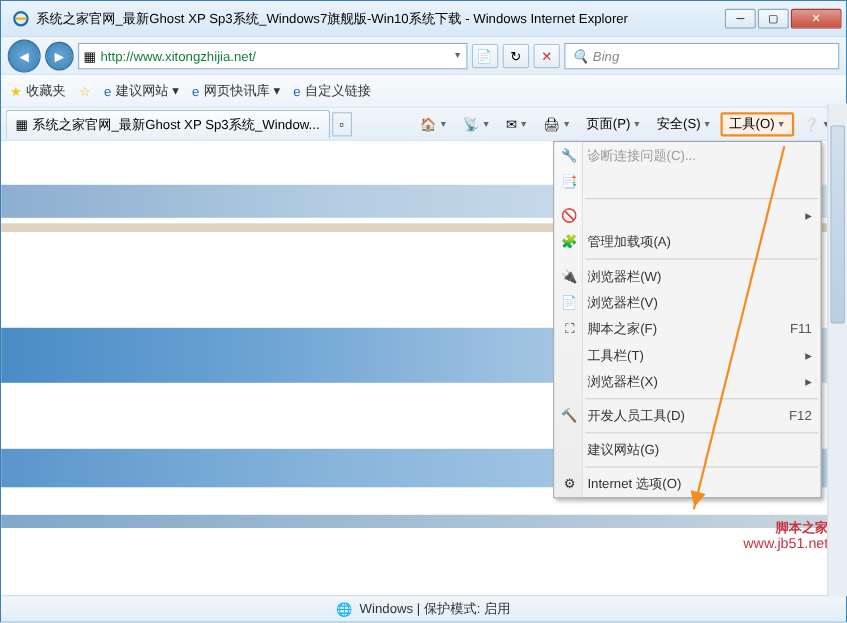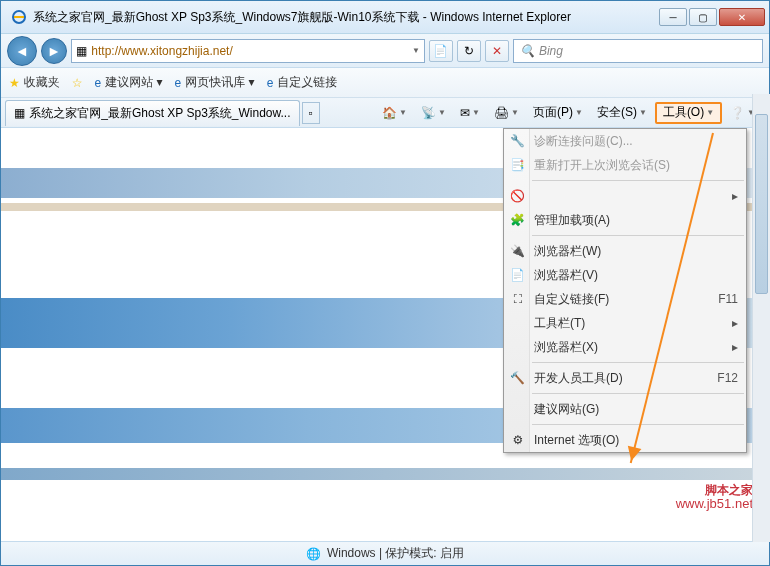--- a/index.html
+++ b/index.html
@@ -7,21 +7,21 @@
 .window{width:770px;height:566px;border:1px solid #3c7fb1;background:#fff;display:flex;flex-direction:column}
 .titlebar{height:30px;background:linear-gradient(#eaf3fb,#d7e8f7);display:flex;align-items:center;padding:16px 4px;border-bottom:1px solid #b8d6e8}
 .ie-icon{width:16px;height:16px;margin:0 6px;color:#1e6bb8}
 .title-text{flex:1;color:#000}
 .win-btns{display:flex;gap:2px}
 .win-btn{width:28px;height:18px;border:1px solid #8aa8c0;border-radius:2px;background:linear-gradient(#f5fafd,#dbe9f4);display:flex;align-items:center;justify-content:center;font-size:10px}
 .win-close{width:46px;background:linear-gradient(#e29a8f,#c8503f);color:#fff;border-color:#a53a2b}
 .addrbar{height:34px;background:linear-gradient(#f0f6fb,#e2eef8);display:flex;align-items:center;padding:4px 6px;gap:4px;border-bottom:1px solid #c5dbed}
 .nav-btn{width:30px;height:30px;border-radius:50%;background:radial-gradient(#6aa8d8,#3c7fb1);border:1px solid #2d6a9e;display:flex;align-items:center;justify-content:center;color:#fff;font-size:14px}
 .addr-input{flex:1;height:24px;border:1px solid #8daece;background:#fff;display:flex;align-items:center;padding:0 4px;gap:4px}
-.addr-url{flex:1;color:#a16207}
+.addr-url{flex:1;color:#15803d}
 .sm-btn{width:24px;height:22px;border:1px solid #a8c3d9;background:linear-gradient(#f8fbfd,#e4eef6);display:flex;align-items:center;justify-content:center;border-radius:2px}
 .search-box{width:250px;height:24px;border:1px solid #8daece;background:#fff;display:flex;align-items:center;padding:0 6px;color:#888;font-style:italic;gap:4px}
 .favbar{height:30px;background:linear-gradient(#f8fbfd,#ecf3f9);display:flex;align-items:center;padding:0 8px;gap:12px;border-bottom:1px solid #d0e0ed}
 .fav-item{display:flex;align-items:center;gap:4px;color:#333}
 .star{color:#f5c518}
 .tabbar{height:30px;background:linear-gradient(#f0f6fb,#e4eef6);display:flex;align-items:center;padding:0 4px;border-bottom:1px solid #c5dbed}
 .tab{height:26px;background:linear-gradient(#fdfdfd,#e8f0f7);border:1px solid #a8c3d9;border-bottom:none;border-radius:3px 3px 0 0;display:flex;align-items:center;padding:0 8px;gap:4px;max-width:310px}
 .tab-title{white-space:nowrap;overflow:hidden;text-overflow:ellipsis}
 .cmdbar{flex:1;display:flex;align-items:center;justify-content:flex-end;gap:2px;padding-right:4px}
 .cmd-btn{height:22px;padding:0 6px;display:flex;align-items:center;gap:2px;border-radius:2px}
@@ -41,21 +41,21 @@
 .menu-item .mico{position:absolute;left:6px;width:16px;text-align:center}
 .menu-item .short{margin-left:auto;color:#555}
 .menu-sep{height:1px;background:#d0d0d0;margin:3px 2px 3px 28px}
 .menu-icol{position:absolute;left:0;top:0;bottom:0;width:26px;background:linear-gradient(#f8f8f8,#ececec);border-right:1px solid #e0e0e0}
 .menu-items{position:relative}
 .arrow-line{position:absolute;top:5px;right:55px;width:2px;height:340px;background:#f68a1e;transform:rotate(14deg);transform-origin:top;pointer-events:none;z-index:5}
 .arrow-head{position:absolute;bottom:-5px;left:-6px;width:0;height:0;border:7px solid transparent;border-top:14px solid #f68a1e}
 .statusbar{height:24px;background:linear-gradient(#f0f6fb,#e2eef8);border-top:1px solid #c5dbed;display:flex;align-items:center;justify-content:center;gap:6px;color:#333}
 .scrollbar{position:absolute;top:94px;right:0;width:18px;bottom:24px;background:#e9eef3;border-left:1px solid #d0dce6}
 .scroll-thumb{position:absolute;top:20px;left:2px;right:2px;height:180px;background:linear-gradient(#d2e0ec,#b8cfe2);border:1px solid #9cb8d0;border-radius:2px}
-.watermark{position:absolute;right:16px;bottom:30px;color:#c8353f;font-size:24px;font-weight:bold;font-family:"KaiTi",serif;text-align:right;line-height:1.1}
+.watermark{position:absolute;right:16px;bottom:40px;color:#c8353f;font-size:24px;font-weight:bold;font-family:"KaiTi",serif;text-align:right;line-height:1.1}
 .watermark .url{font-size:13px;color:#c8353f;font-family:sans-serif;font-weight:normal}
 </style>
 </head>
 <body>
 
 <div class="window">
   <div class="titlebar">
     <span class="ie-icon">
       <svg width="16" height="16" viewBox="0 0 16 16">
           <circle cx="8" cy="8" r="6" fill="none" stroke="#1e6bb8" stroke-width="2"></circle>
@@ -166,21 +166,20 @@
 
     <div class="menu">
       <div class="menu-icol"></div>
       <div class="menu-items">
         <div class="menu-item dis">
             <span class="mico">🔧</span>
             <span>诊断连接问题(C)...</span>
           </div>
         <div class="menu-item dis">
             <span class="mico">📑</span>
-            <span>重新打开上次浏览会话(S)</span>
           </div>
         <div class="menu-sep"></div>
         <div class="menu-item">
             <span class="mico">🚫</span>
             <span class="short">▸</span>
           </div>
         <div class="menu-item">
             <span class="mico">🧩</span>
             <span>管理加载项(A)</span>
           </div>
@@ -188,21 +187,21 @@
         <div class="menu-item">
             <span class="mico">🔌</span>
             <span>浏览器栏(W)</span>
           </div>
         <div class="menu-item">
             <span class="mico">📄</span>
             <span>浏览器栏(V)</span>
           </div>
         <div class="menu-item">
             <span class="mico">⛶</span>
-            <span>自定义链接(F)</span>
+            <span>脚本之家(F)</span>
             <span class="short">F11</span>
           </div>
         <div class="menu-item">
             <span>工具栏(T)</span>
             <span class="short">▸</span>
           </div>
         <div class="menu-item">
             <span>浏览器栏(X)</span>
             <span class="short">▸</span>
           </div>

